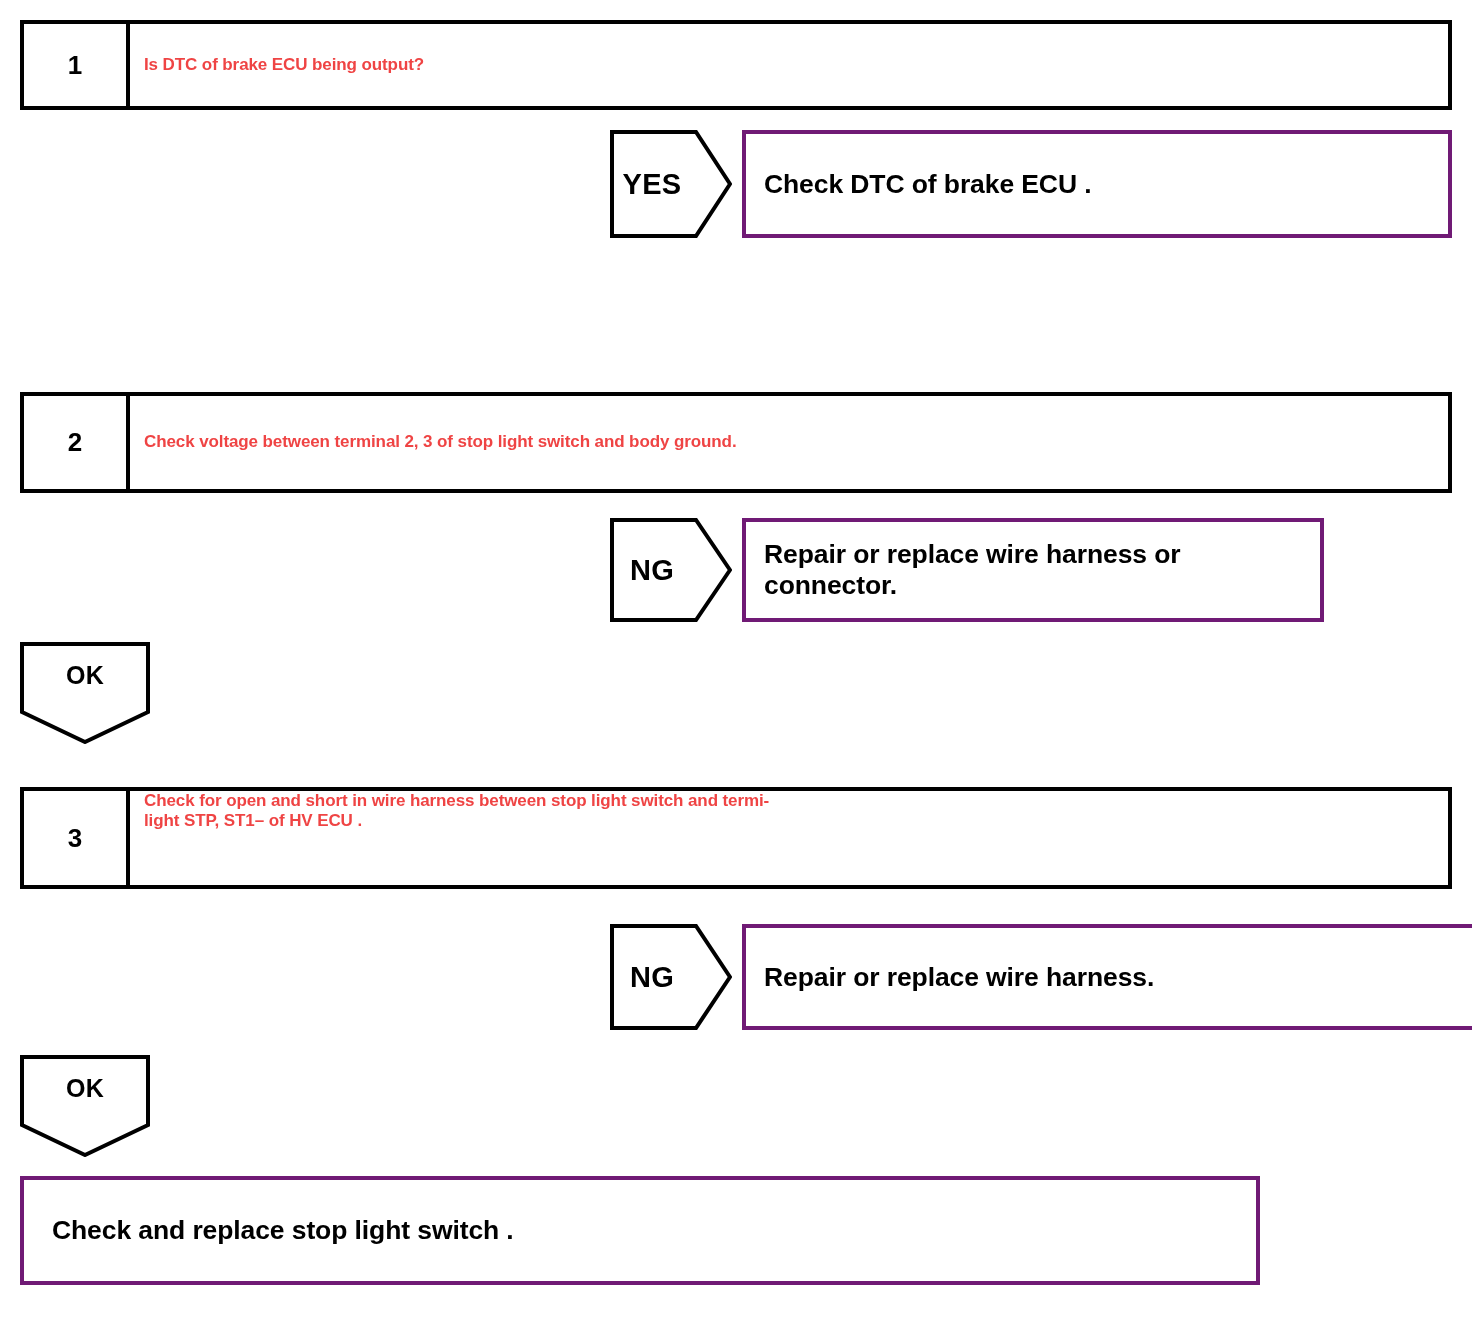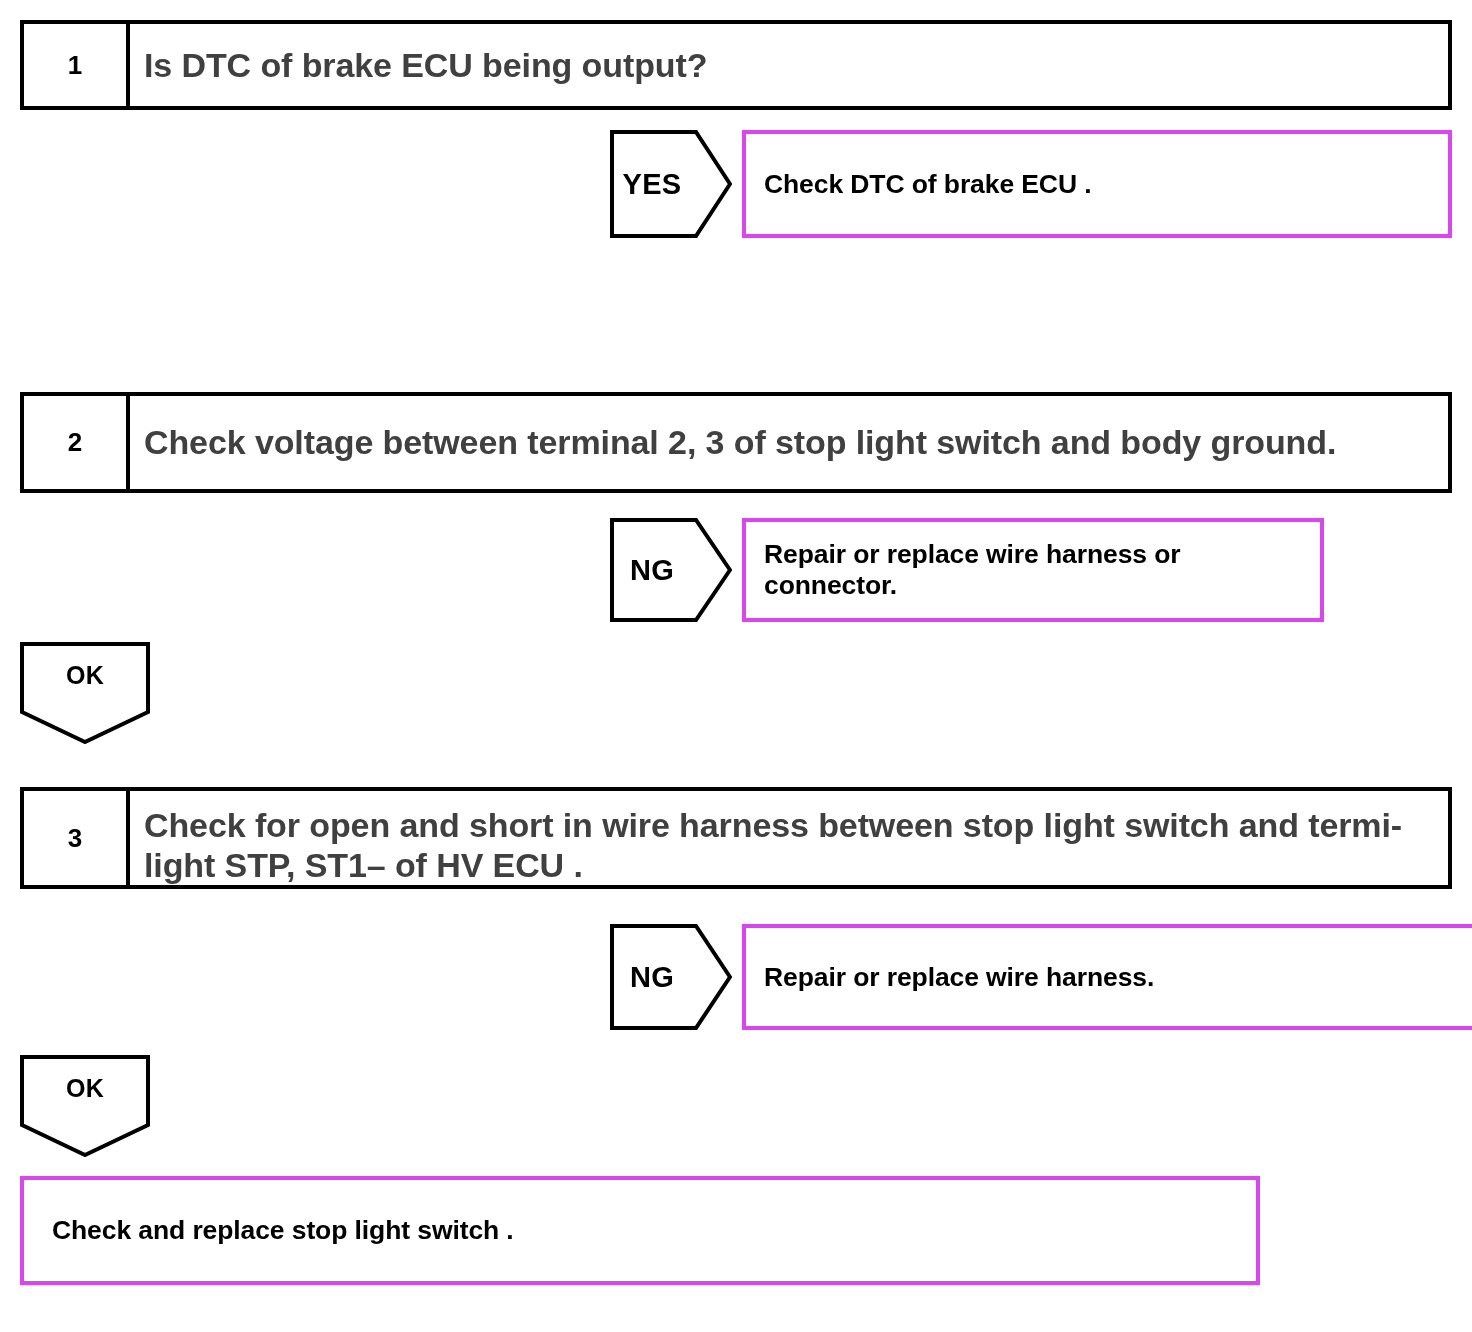--- a/index.html
+++ b/index.html
@@ -40,36 +40,36 @@
     font-weight: bold;
     color: #000000;
     letter-spacing: 0px;
   }
   .step-text {
     flex: 1 1 auto;
     display: flex;
     align-items: center;
     padding-left: 14px;
     padding-right: 10px;
-    font-size: 34px;
-    font-weight: bold;
-    color: #404040;
+    font-size: 17px;
+    font-weight: bold;
+    color: #ef4444;
     line-height: 1.18;
     letter-spacing: -0.1px;
   }
   .step-text.two-line {
-    align-items: flex-end;
+    align-items: flex-start;
   }
   .step-text span { display: block; }
 
   
   .result-box {
     position: absolute;
     box-sizing: border-box;
-    border: 4px solid #d946ef;
+    border: 4px solid #701a75;
     background: #ffffff;
     display: flex;
     align-items: center;
     padding-left: 18px;
     padding-right: 10px;
     font-size: 26.5px;
     font-weight: bold;
     color: #000000;
     letter-spacing: -0.1px;
   }

